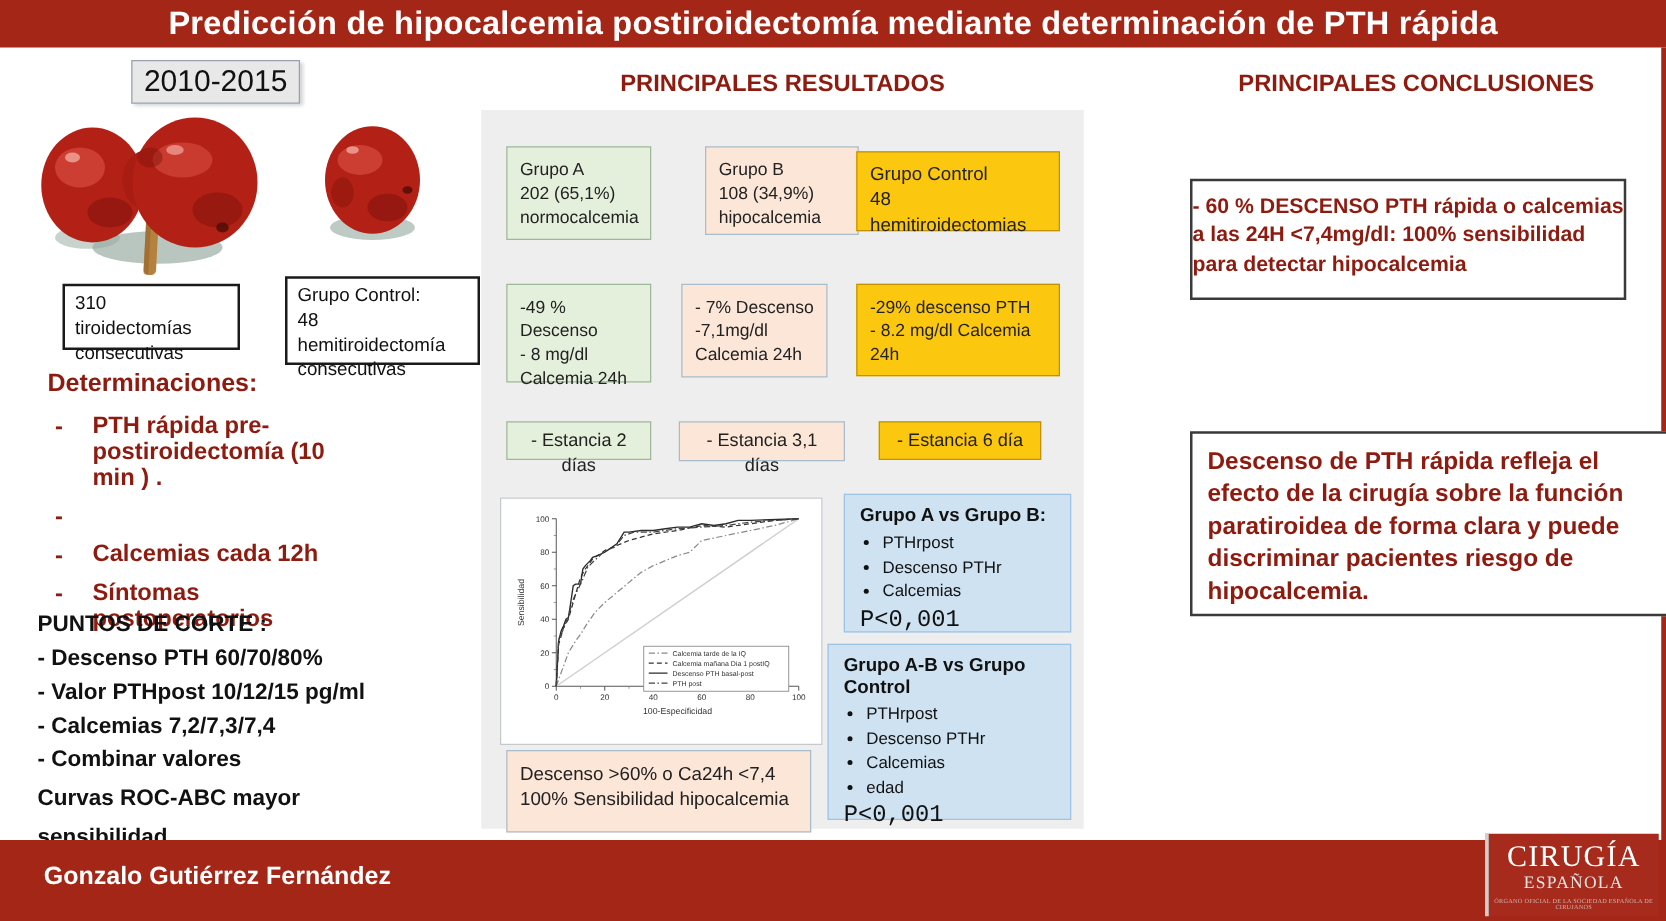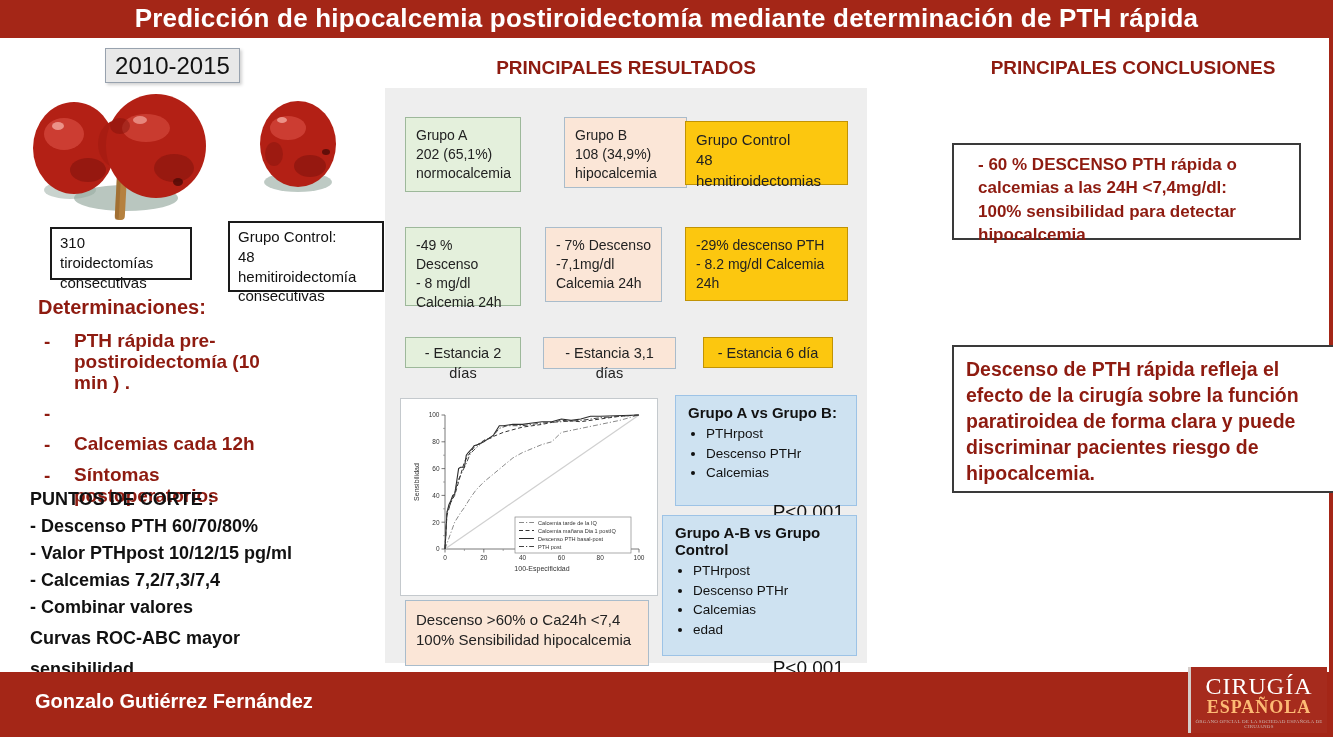--- a/index.html
+++ b/index.html
@@ -10,21 +10,21 @@
   .band{background:#A42617;}
   #header{left:0;top:0;width:1333px;height:38px;text-align:center;}
   #header .title{color:#fff;font-size:26px;font-weight:600;line-height:37px;letter-spacing:.2px;}
   #right-strip{right:0;top:38px;width:4px;height:699px;background:#A42617;}
   #footer{left:0;top:672px;width:1333px;height:65px;}
   #footer .author{position:absolute;left:35px;top:18px;color:#fff;font-size:20px;font-weight:bold;}
   
   #logo{left:1188px;top:667px;width:139px;height:66px;background:#A62B1D;border-left:3px solid #d5cdca;
         text-align:center;box-sizing:border-box;padding-top:7px;font-family:"Liberation Serif",serif;}
   #logo .l1{color:#fff;font-size:24px;letter-spacing:1px;line-height:24px;}
-  #logo .l2{color:#fdba74;font-size:18px;letter-spacing:1px;line-height:18px;font-weight:bold;}
+  #logo .l2{color:#e5e5e5;font-size:14px;letter-spacing:1px;line-height:18px;}
   #logo .l3{color:#cdb6b0;font-size:5px;letter-spacing:.2px;margin-top:3px;}
   
   #period-box{left:105px;top:48px;width:133px;height:33px;background:#E8E8E8;border:1px solid #98A2AE;
         box-shadow:2px 2px 3px rgba(0,0,0,.18);font-size:24px;text-align:center;line-height:33px;color:#111;}
   .wbox{background:#fff;border:2px solid #1a1a1a;box-sizing:border-box;font-size:15px;line-height:1.32;
         padding:4px 8px;white-space:pre-line;color:#111;}
   #label-310{left:50px;top:227px;width:142px;height:53px;}
   #label-control{left:228px;top:221px;width:156px;height:71px;}
   .darkred{color:#8E1B10;}
   #det-title{left:38px;top:296px;font-size:20px;font-weight:bold;}
@@ -51,26 +51,26 @@
   #y2{left:685px;top:227px;width:163px;height:74px;}
   #g3{left:405px;top:337px;width:116px;height:31px;padding:6px 8px;font-size:14.5px;text-align:center;}
   #p3{left:543px;top:337px;width:133px;height:32px;padding:6px 8px;font-size:14.5px;text-align:center;}
   #y3{left:703px;top:337px;width:130px;height:31px;padding:6px 8px;font-size:14.5px;text-align:center;}
   #chart-box{left:400px;top:398px;width:256px;height:196px;background:#fff;border:1px solid #c4c9cd;}
   .blue{background:#CEE2F1;border:1px solid #9DC3E6;box-sizing:border-box;padding:8px 12px;color:#111;}
   #blue1{left:675px;top:395px;width:182px;height:111px;}
   #blue2{left:662px;top:515px;width:195px;height:141px;}
   .blue .bt{font-weight:bold;font-size:15px;margin-bottom:3px;}
   .blue ul{margin:0;padding-left:18px;font-size:13.5px;line-height:1.45;}
-  .blue .pv{text-align:right;font-size:19px;margin-top:18px;}
+  .blue .pv{text-align:left;font-size:19px;margin-top:2px;font-family:Liberation Mono, monospace;}
   #sens-box{left:405px;top:600px;width:244px;height:66px;font-size:15px;padding:9px 10px;}
   
   #concl-title{left:950px;top:57px;width:366px;text-align:center;font-size:19px;font-weight:bold;}
   .cbox{background:#fff;border:2px solid #3a3a3a;box-sizing:border-box;font-weight:bold;}
-  #cbox1{left:952px;top:143px;width:349px;height:97px;font-size:17px;line-height:1.38;padding:8px 24px;}
+  #cbox1{left:952px;top:143px;width:349px;height:97px;font-size:17px;line-height:1.38;padding:8px 0;}
   #cbox2{left:952px;top:345px;width:397px;height:148px;font-size:19.5px;line-height:1.33;padding:10px 12px;}
 </style>
 </head>
 <body>
 
 <div id="page">
 
   <div id="header" class="abs band">
     <div class="title">Predicción de hipocalcemia postiroidectomía mediante determinación de PTH rápida</div>
   </div>

